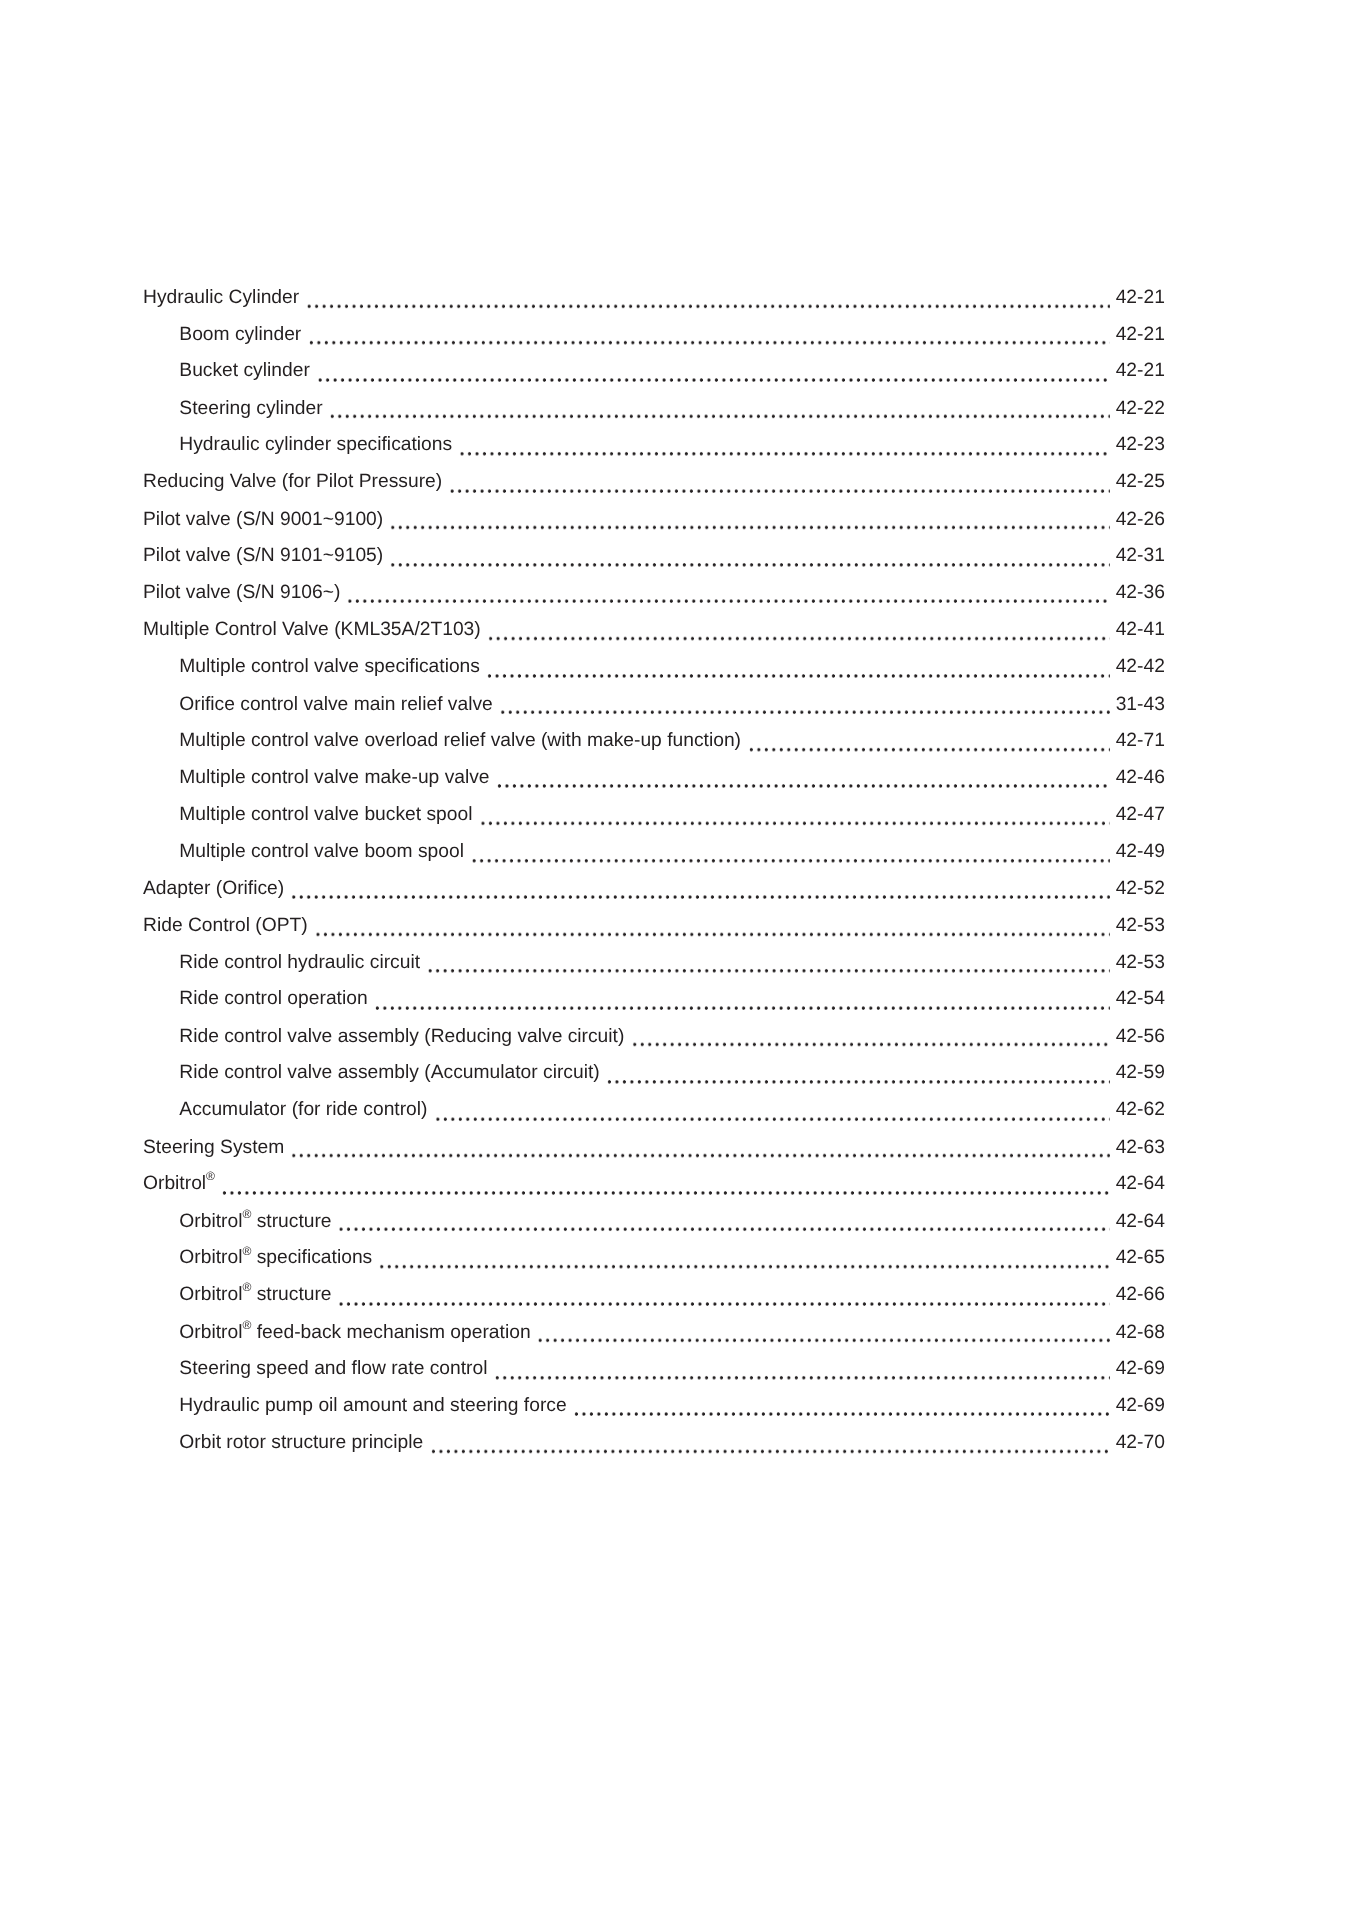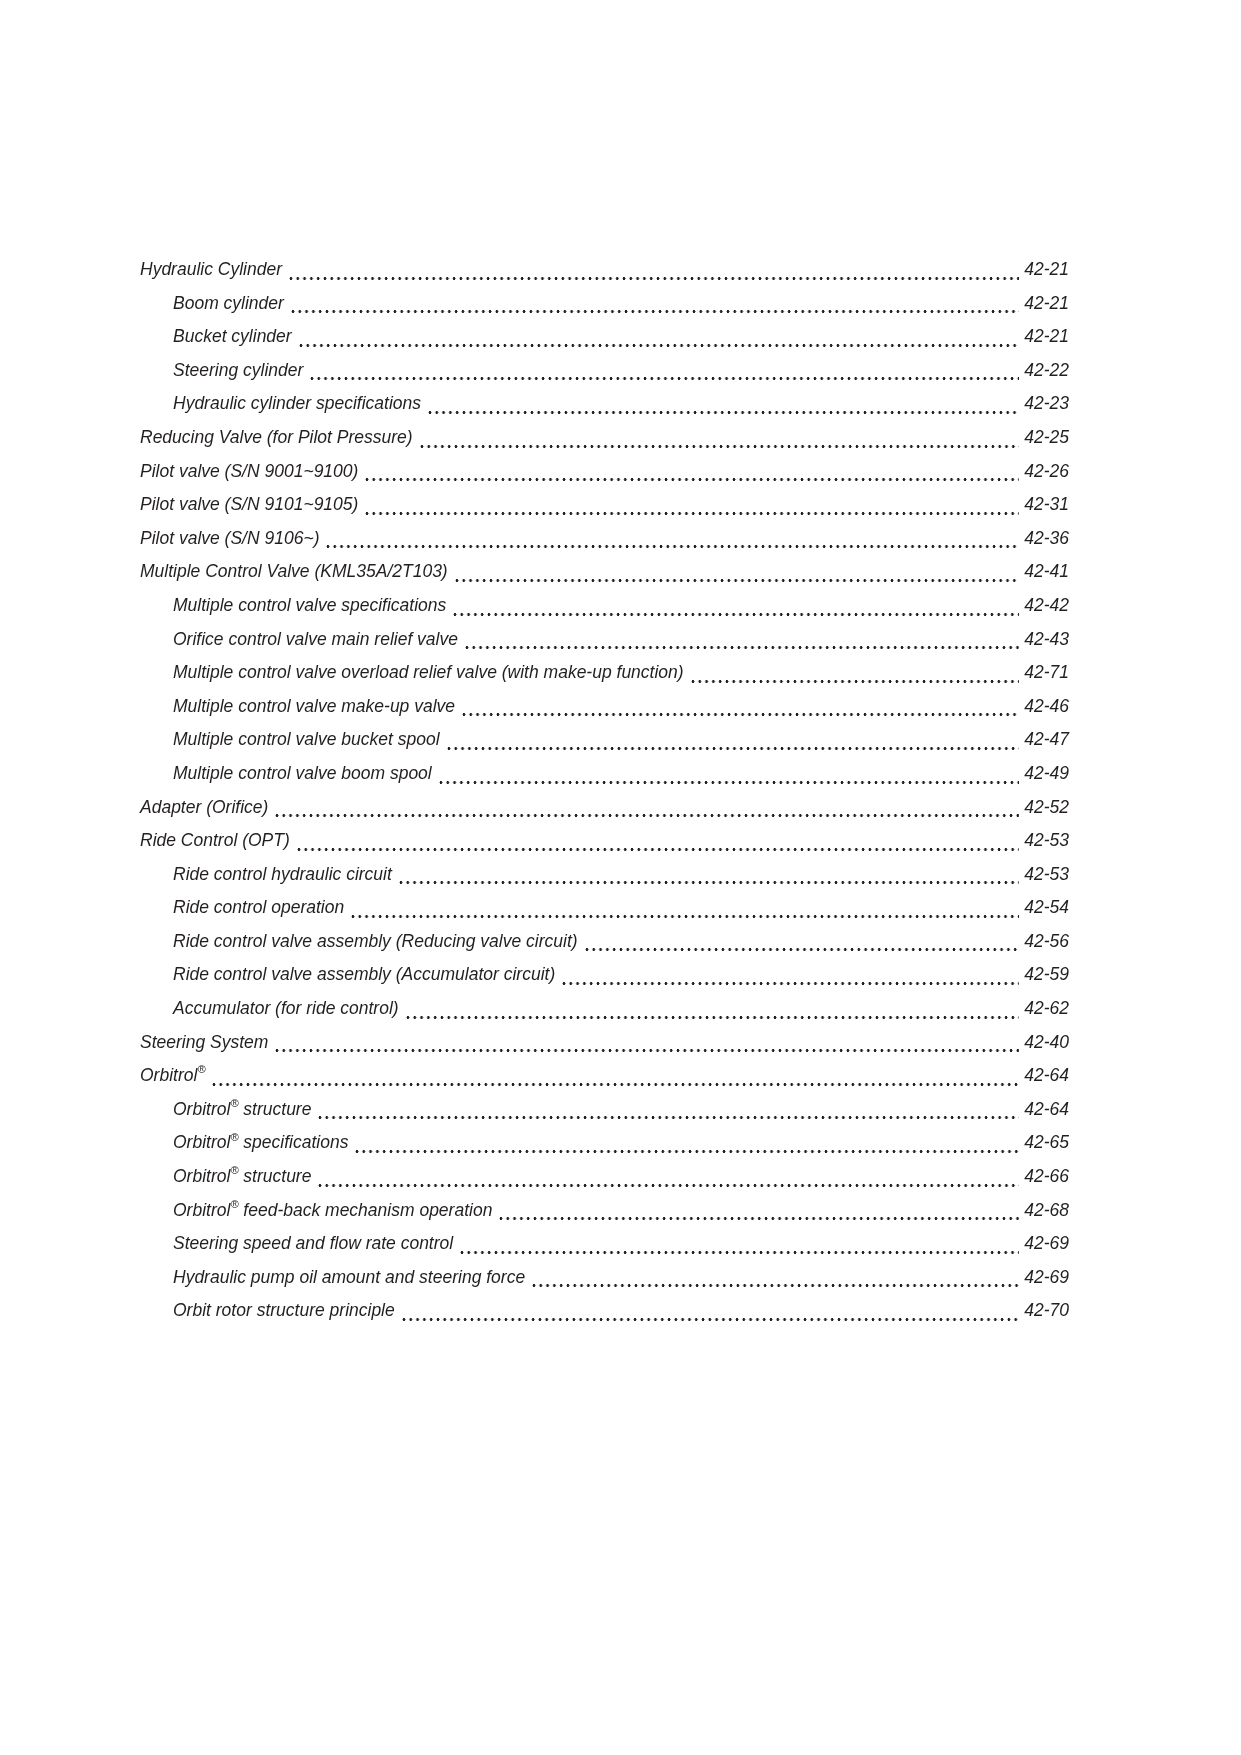--- a/index.html
+++ b/index.html
@@ -10,24 +10,23 @@
     width: 1241px;
     height: 1755px;
     background: #ffffff;
     font-family: "Liberation Sans", sans-serif;
     color: #231f20;
     position: relative;
     overflow: hidden;
   }
   .toc-wrap {
     position: absolute;
-    left: 140px;
+    left: 130px;
     top: 253px;
     width: 929px;
-    font-style: italic;
   }
   .toc-row {
     display: flex;
     align-items: baseline;
     height: 33.6px;
     line-height: 33.6px;
     font-size: 17.5px;
     white-space: nowrap;
   }
   .toc-row.level-1 {
@@ -113,21 +112,21 @@
       <span class="toc-page">42-41</span>
     </div>
     <div class="toc-row level-1">
       <span class="toc-title"><span>Multiple control valve specifications</span></span>
       <span class="leader"></span>
       <span class="toc-page">42-42</span>
     </div>
     <div class="toc-row level-1">
       <span class="toc-title"><span>Orifice control valve main relief valve</span></span>
       <span class="leader"></span>
-      <span class="toc-page">42-43</span>
+      <span class="toc-page">31-43</span>
     </div>
     <div class="toc-row level-1">
       <span class="toc-title"><span>Multiple control valve overload relief valve (with make-up function)</span></span>
       <span class="leader"></span>
       <span class="toc-page">42-71</span>
     </div>
     <div class="toc-row level-1">
       <span class="toc-title"><span>Multiple control valve make-up valve</span></span>
       <span class="leader"></span>
       <span class="toc-page">42-46</span>
@@ -173,21 +172,21 @@
       <span class="toc-page">42-59</span>
     </div>
     <div class="toc-row level-1">
       <span class="toc-title"><span>Accumulator (for ride control)</span></span>
       <span class="leader"></span>
       <span class="toc-page">42-62</span>
     </div>
     <div class="toc-row level-0">
       <span class="toc-title"><span>Steering System</span></span>
       <span class="leader"></span>
-      <span class="toc-page">42-40</span>
+      <span class="toc-page">42-63</span>
     </div>
     <div class="toc-row level-0">
       <span class="toc-title"><span>Orbitrol</span><sup>®</sup><span></span></span>
       <span class="leader"></span>
       <span class="toc-page">42-64</span>
     </div>
     <div class="toc-row level-1">
       <span class="toc-title"><span>Orbitrol</span><sup>®</sup><span> structure</span></span>
       <span class="leader"></span>
       <span class="toc-page">42-64</span>

